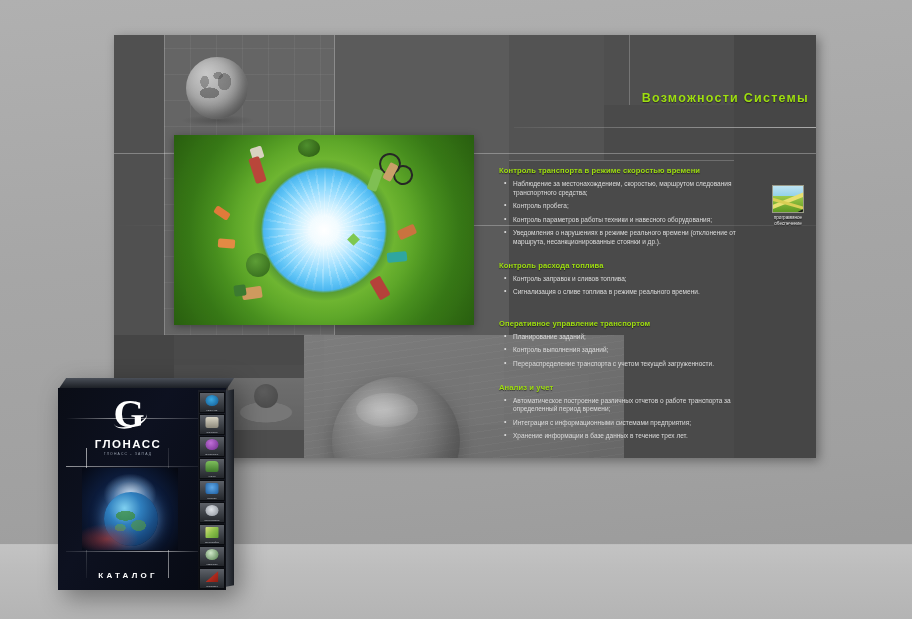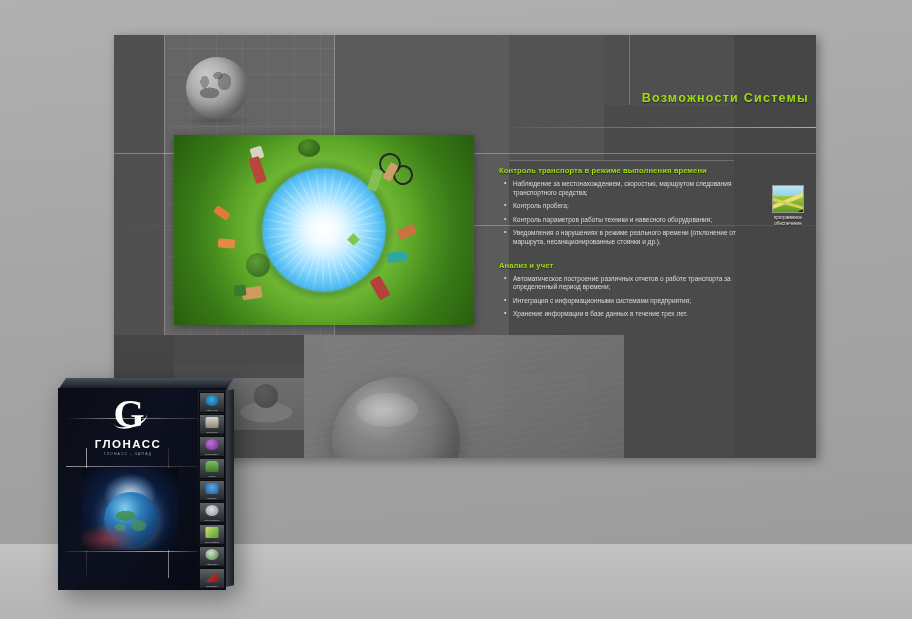--- a/index.html
+++ b/index.html
@@ -544,30 +544,45 @@
     </div>
 
     <div class="title-block">
       <div class="title-line">Возможности Системы</div>
     </div>
     <div class="title-underline"></div>
 
     <div class="content">
 
       <div class="sec">
-        <div class="sec-head">Контроль транспорта в режиме выполнения времени</div>
+        <div class="sec-head">Контроль транспорта в режиме скоростью времени</div>
         <ul class="bullets">
           <li>Наблюдение за местонахождением, скоростью, маршрутом следования транспортного средства;</li>
           <li>Контроль пробега;</li>
           <li>Контроль параметров работы техники и навесного оборудования;</li>
           <li>Уведомления о нарушениях  в режиме реального времени (отклонение от маршрута, несанкционированные стоянки и др.).</li>
         </ul>
       </div>
 
-
+      <div class="sec">
+        <div class="sec-head">Контроль расхода топлива</div>
+        <ul class="bullets">
+          <li>Контроль заправок и сливов топлива;</li>
+          <li>Сигнализация о сливе топлива в режиме реального времени.</li>
+        </ul>
+      </div>
+
+      <div class="sec" style="margin-top:22px">
+        <div class="sec-head">Оперативное управление транспортом</div>
+        <ul class="bullets">
+          <li>Планирование заданий;</li>
+          <li>Контроль выполнения заданий;</li>
+          <li>Перераспределение транспорта с учетом текущей загруженности.</li>
+        </ul>
+      </div>
 
       <div class="sec" style="">
         <div class="sec-head">Анализ и учет</div>
         <ul class="bullets">
           <li>Автоматическое построение различных отчетов о работе транспорта за определенный период времени;</li>
           <li>Интеграция с информационными системами предприятия;</li>
           <li>Хранение информации в базе данных в течение трех лет.</li>
         </ul>
       </div>
 
@@ -606,20 +621,23 @@
           <div class="logo-name">ГЛОНАСС</div>
           <div class="logo-sub">ГЛОНАСС - ЗАПАД</div>
         </div>
 
         <div class="earth-photo">
           <div class="glow"></div>
           <div class="planet"></div>
           <div class="redglow"></div>
         </div>
 
+        <div class="catalog-bar">
+          <span class="txt">КАТАЛОГ</span>
+        </div>
       </div>
 
       <div class="icon-strip">
         <div class="strip-item">
           <div class="strip-glyph g-logo"></div>
           <div class="strip-label">ГЛОНАСС</div>
         </div>
         <div class="strip-item">
           <div class="strip-glyph g-truck"></div>
           <div class="strip-label">транспорт</div>

